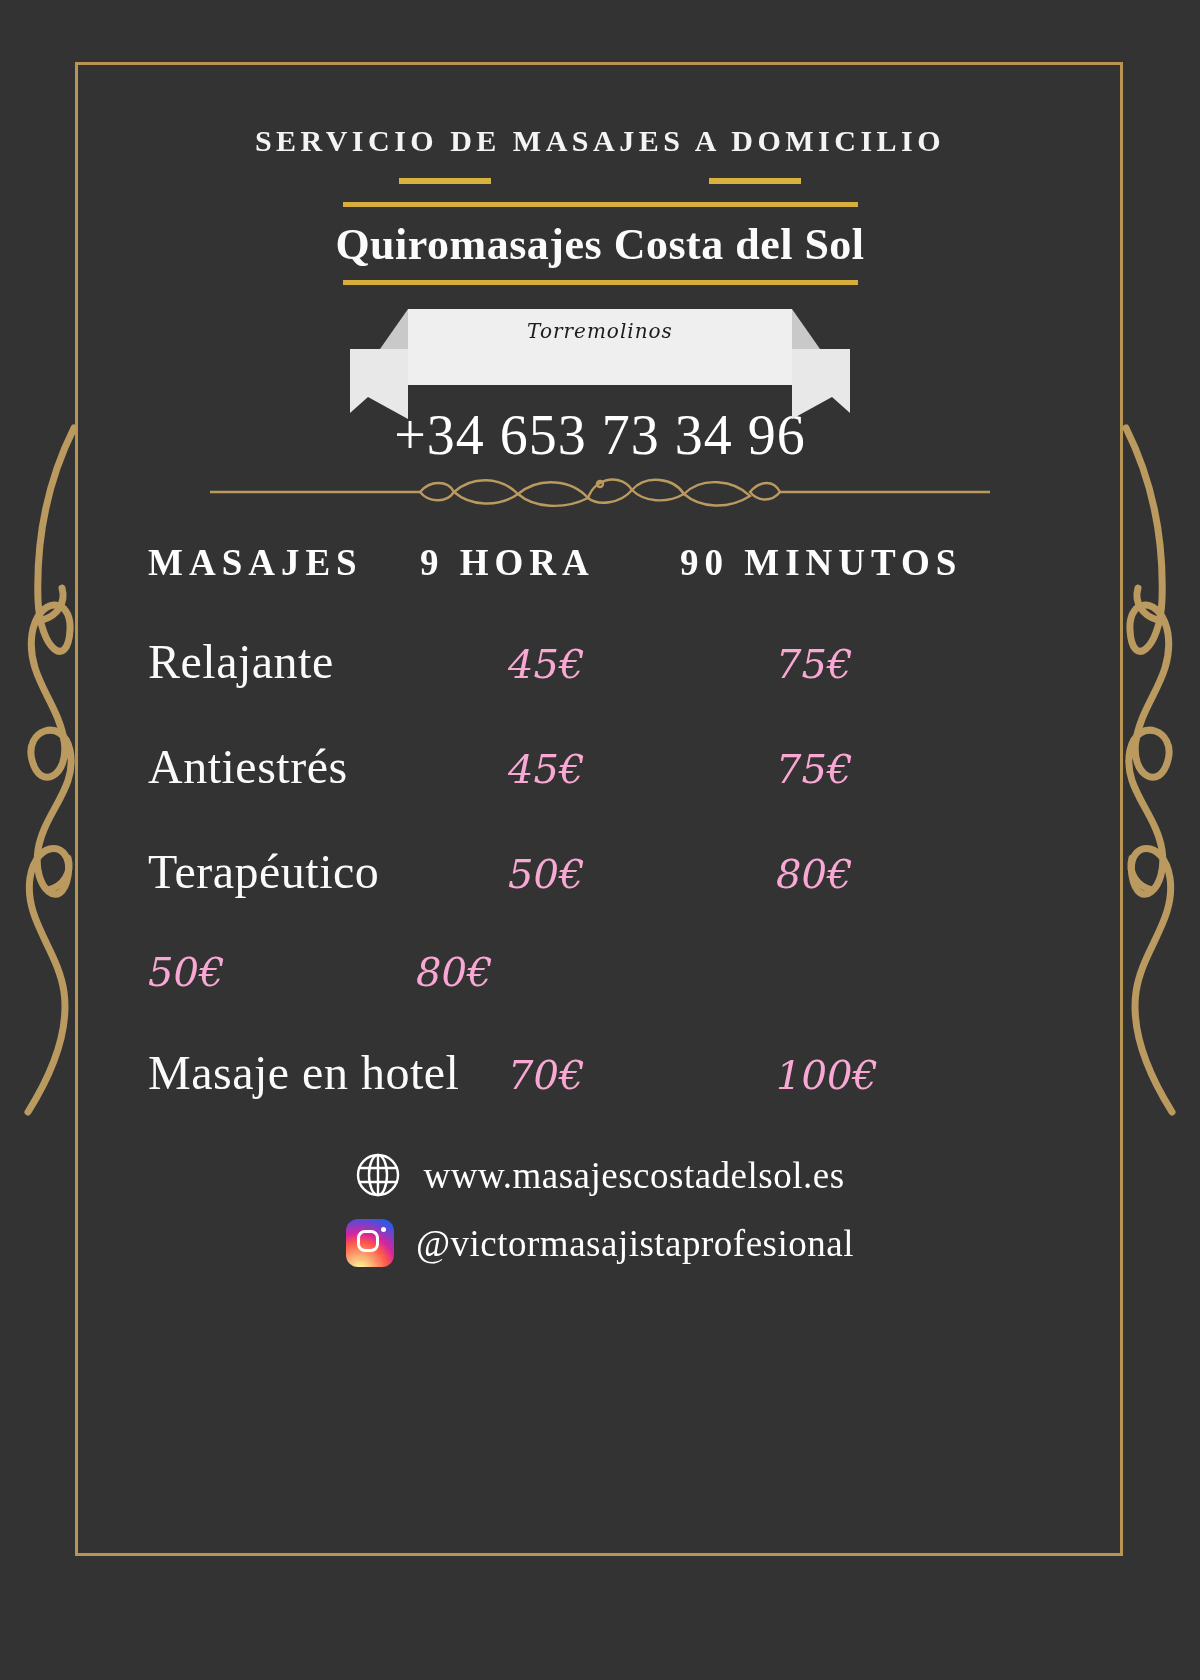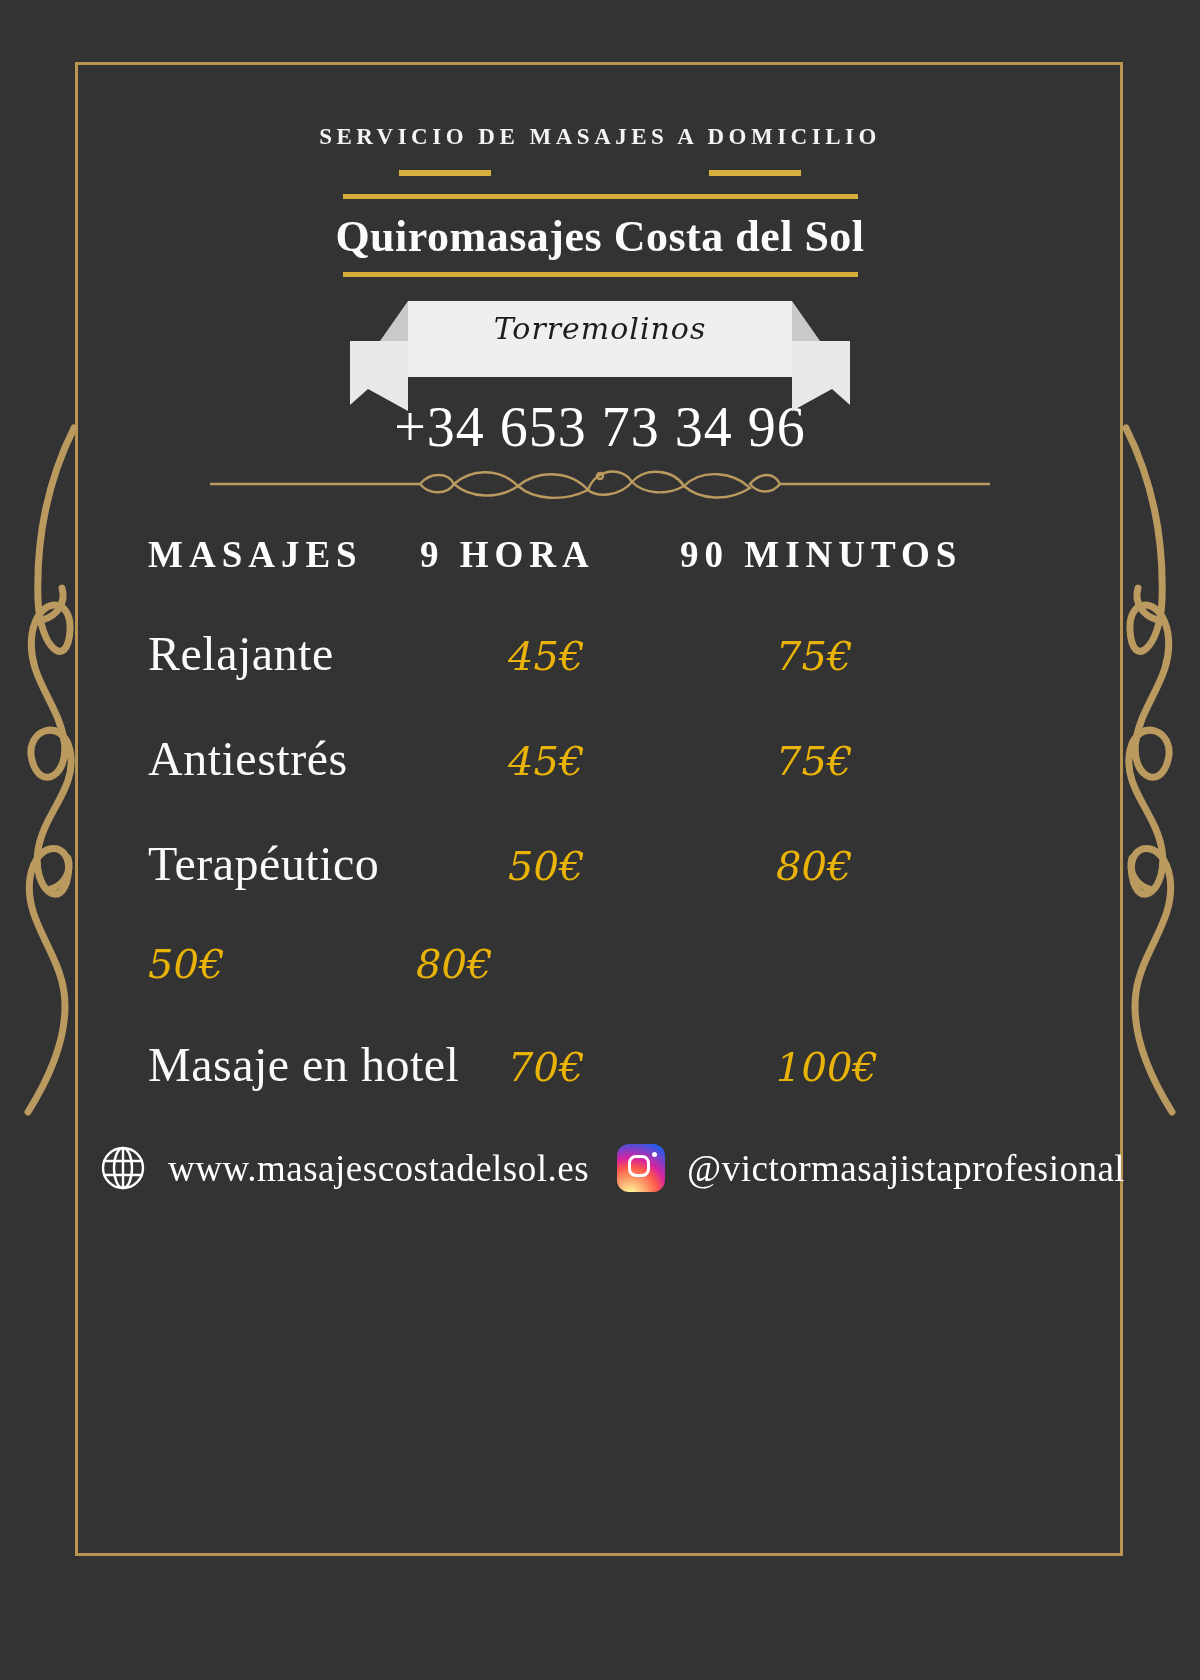--- a/index.html
+++ b/index.html
@@ -51,21 +51,21 @@
     position: absolute;
     left: 100px;
     top: 62px;
     width: 1000px;
   }
 
   .eyebrow {
     text-align: center;
     font-family: "Liberation Serif", serif;
     font-weight: bold;
-    font-size: 23px;
+    font-size: 30px;
     letter-spacing: 4.5px;
     margin-top: 62px;
     color: #f4f4f4;
   }
 
   .dash-row {
     display: flex;
     justify-content: center;
     gap: 218px;
     margin-top: 20px;
@@ -108,21 +108,21 @@
     top: 0;
   }
   .ribbon-text {
     position: absolute;
     top: 18px;
     left: 0;
     width: 100%;
     text-align: center;
     font-family: "DejaVu Serif", serif;
     font-style: italic;
-    font-size: 30px;
+    font-size: 20px;
     color: #1d1d1d;
     letter-spacing: 1px;
   }
 
   .phone {
     text-align: center;
     font-family: Liberation Serif, serif;
     font-size: 56px;
     color: #ffffff;
     margin-top: -28px;
@@ -172,32 +172,32 @@
     font-size: 48px;
     color: #fafafa;
     letter-spacing: 0.5px;
     white-space: nowrap;
   }
   .td-price {
     width: 268px;
     font-family: "DejaVu Serif", serif;
     font-style: italic;
     font-size: 40px;
-    color: #eab308;
+    color: #f9a8d4;
     text-align: left;
   }
   .td-price.c3 { width: auto; }
 
   
   .footer {
     margin-top: 52px;
     display: flex;
-    flex-direction: row;
+    flex-direction: column;
     align-items: center;
-    gap: 28px;
+    gap: 21px;
   }
   .contact-line {
     display: flex;
     align-items: center;
     gap: 22px;
   }
   .contact-text {
     font-family: "Liberation Serif", serif;
     font-size: 37px;
     color: #ffffff;

